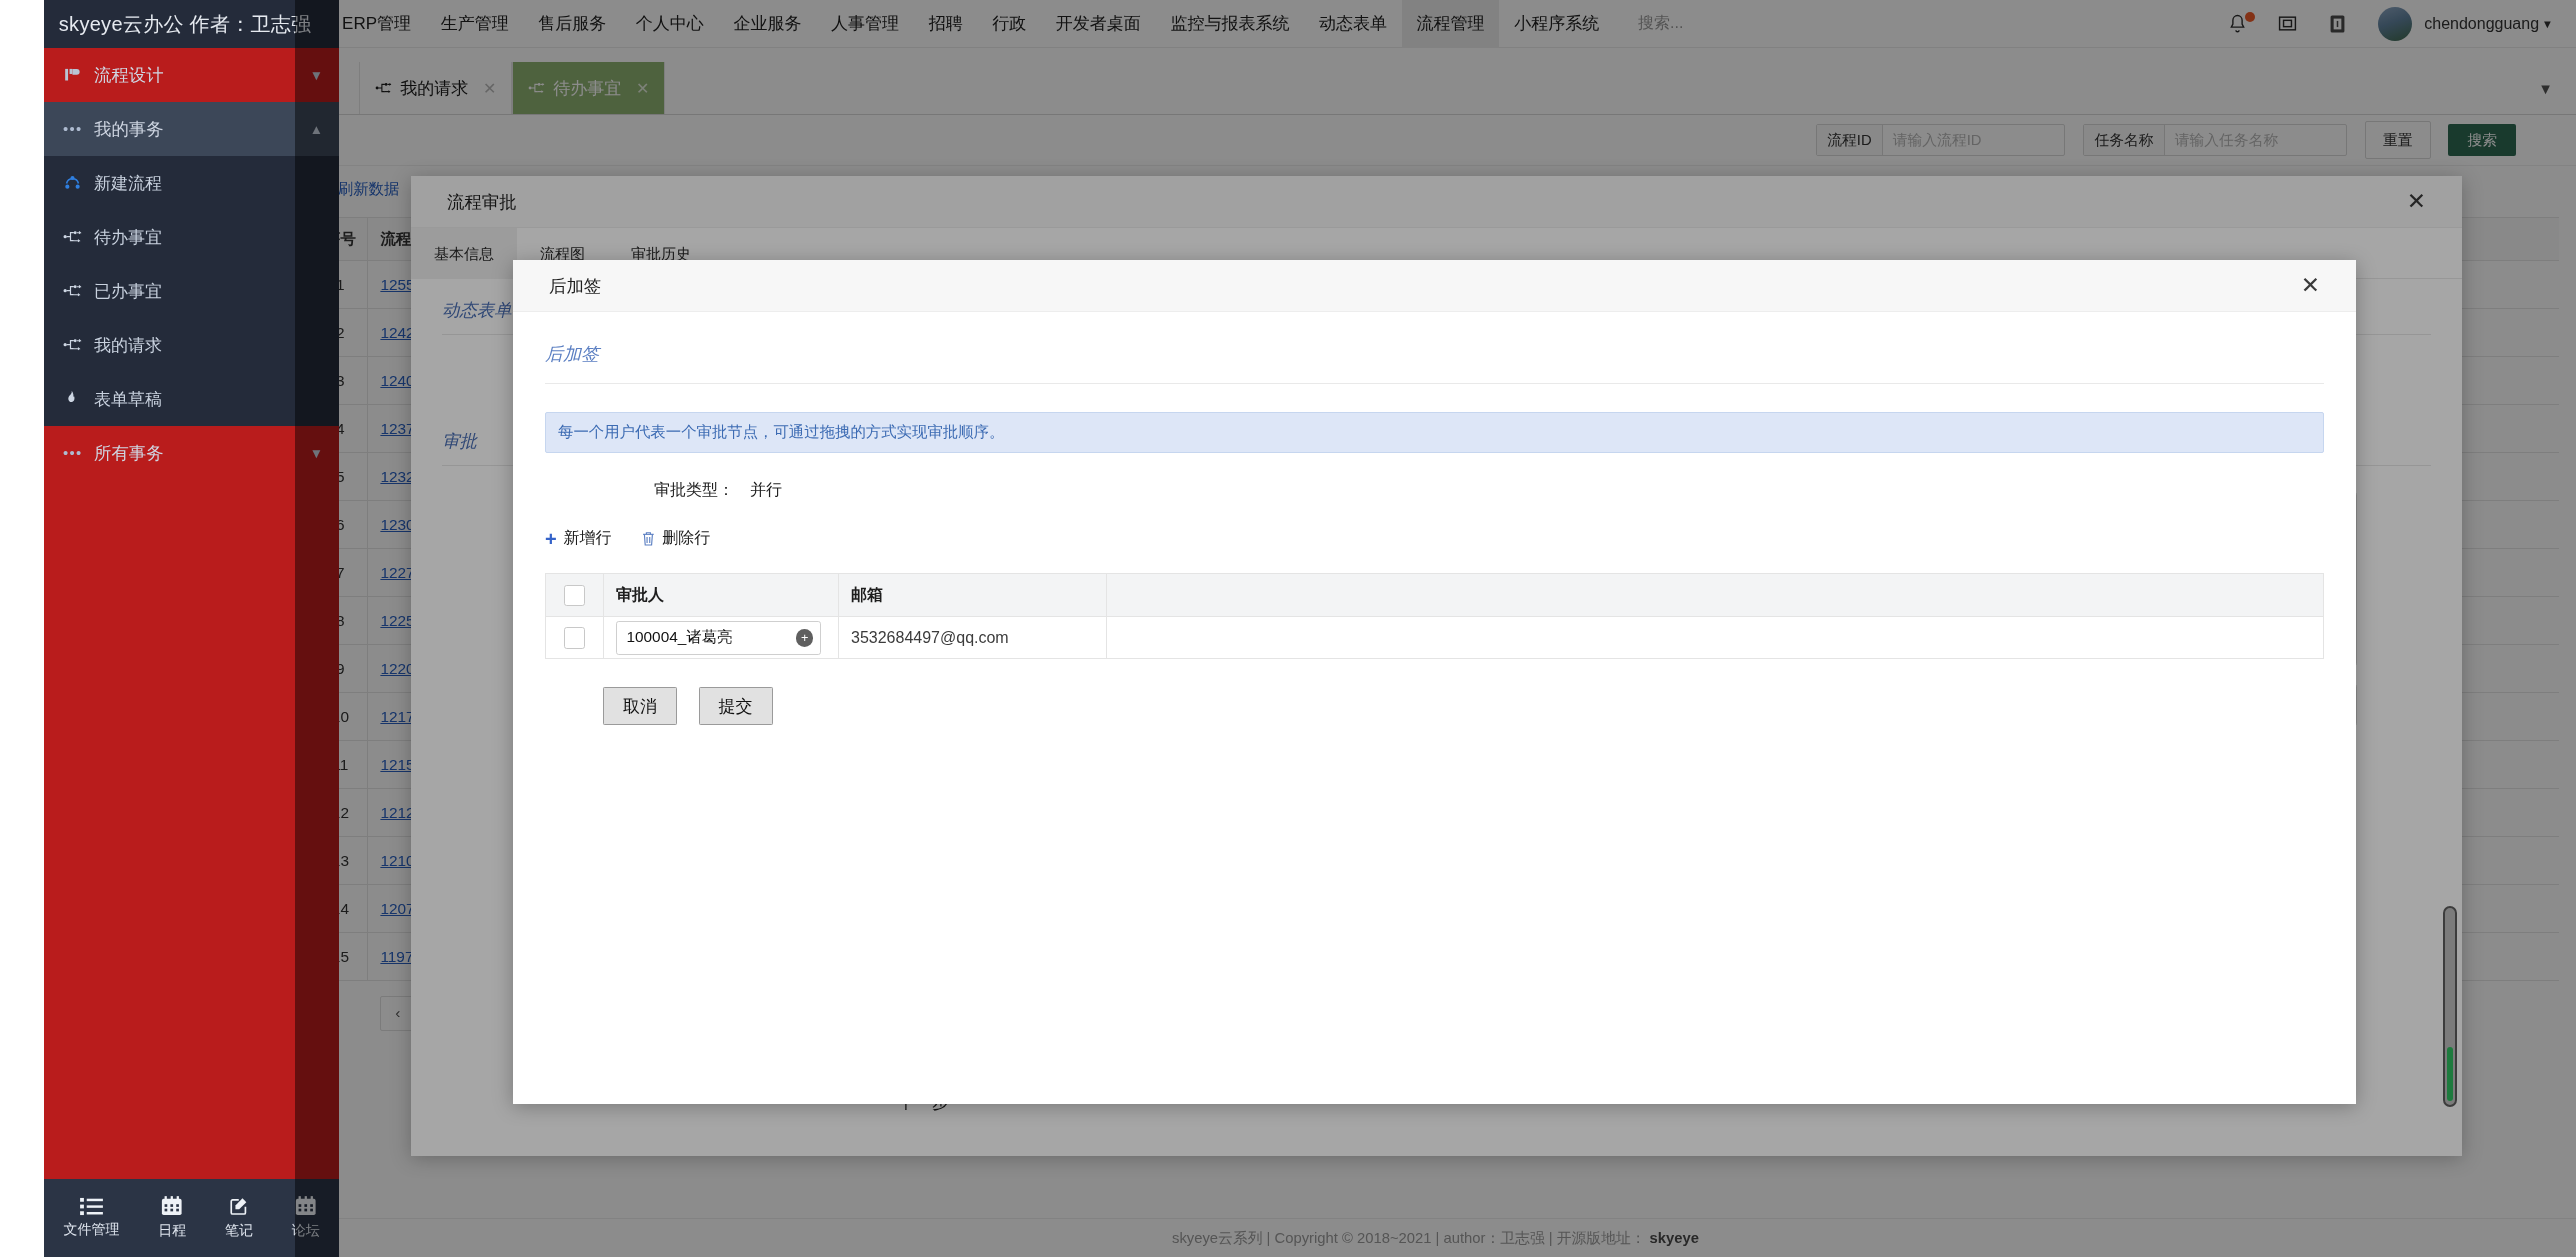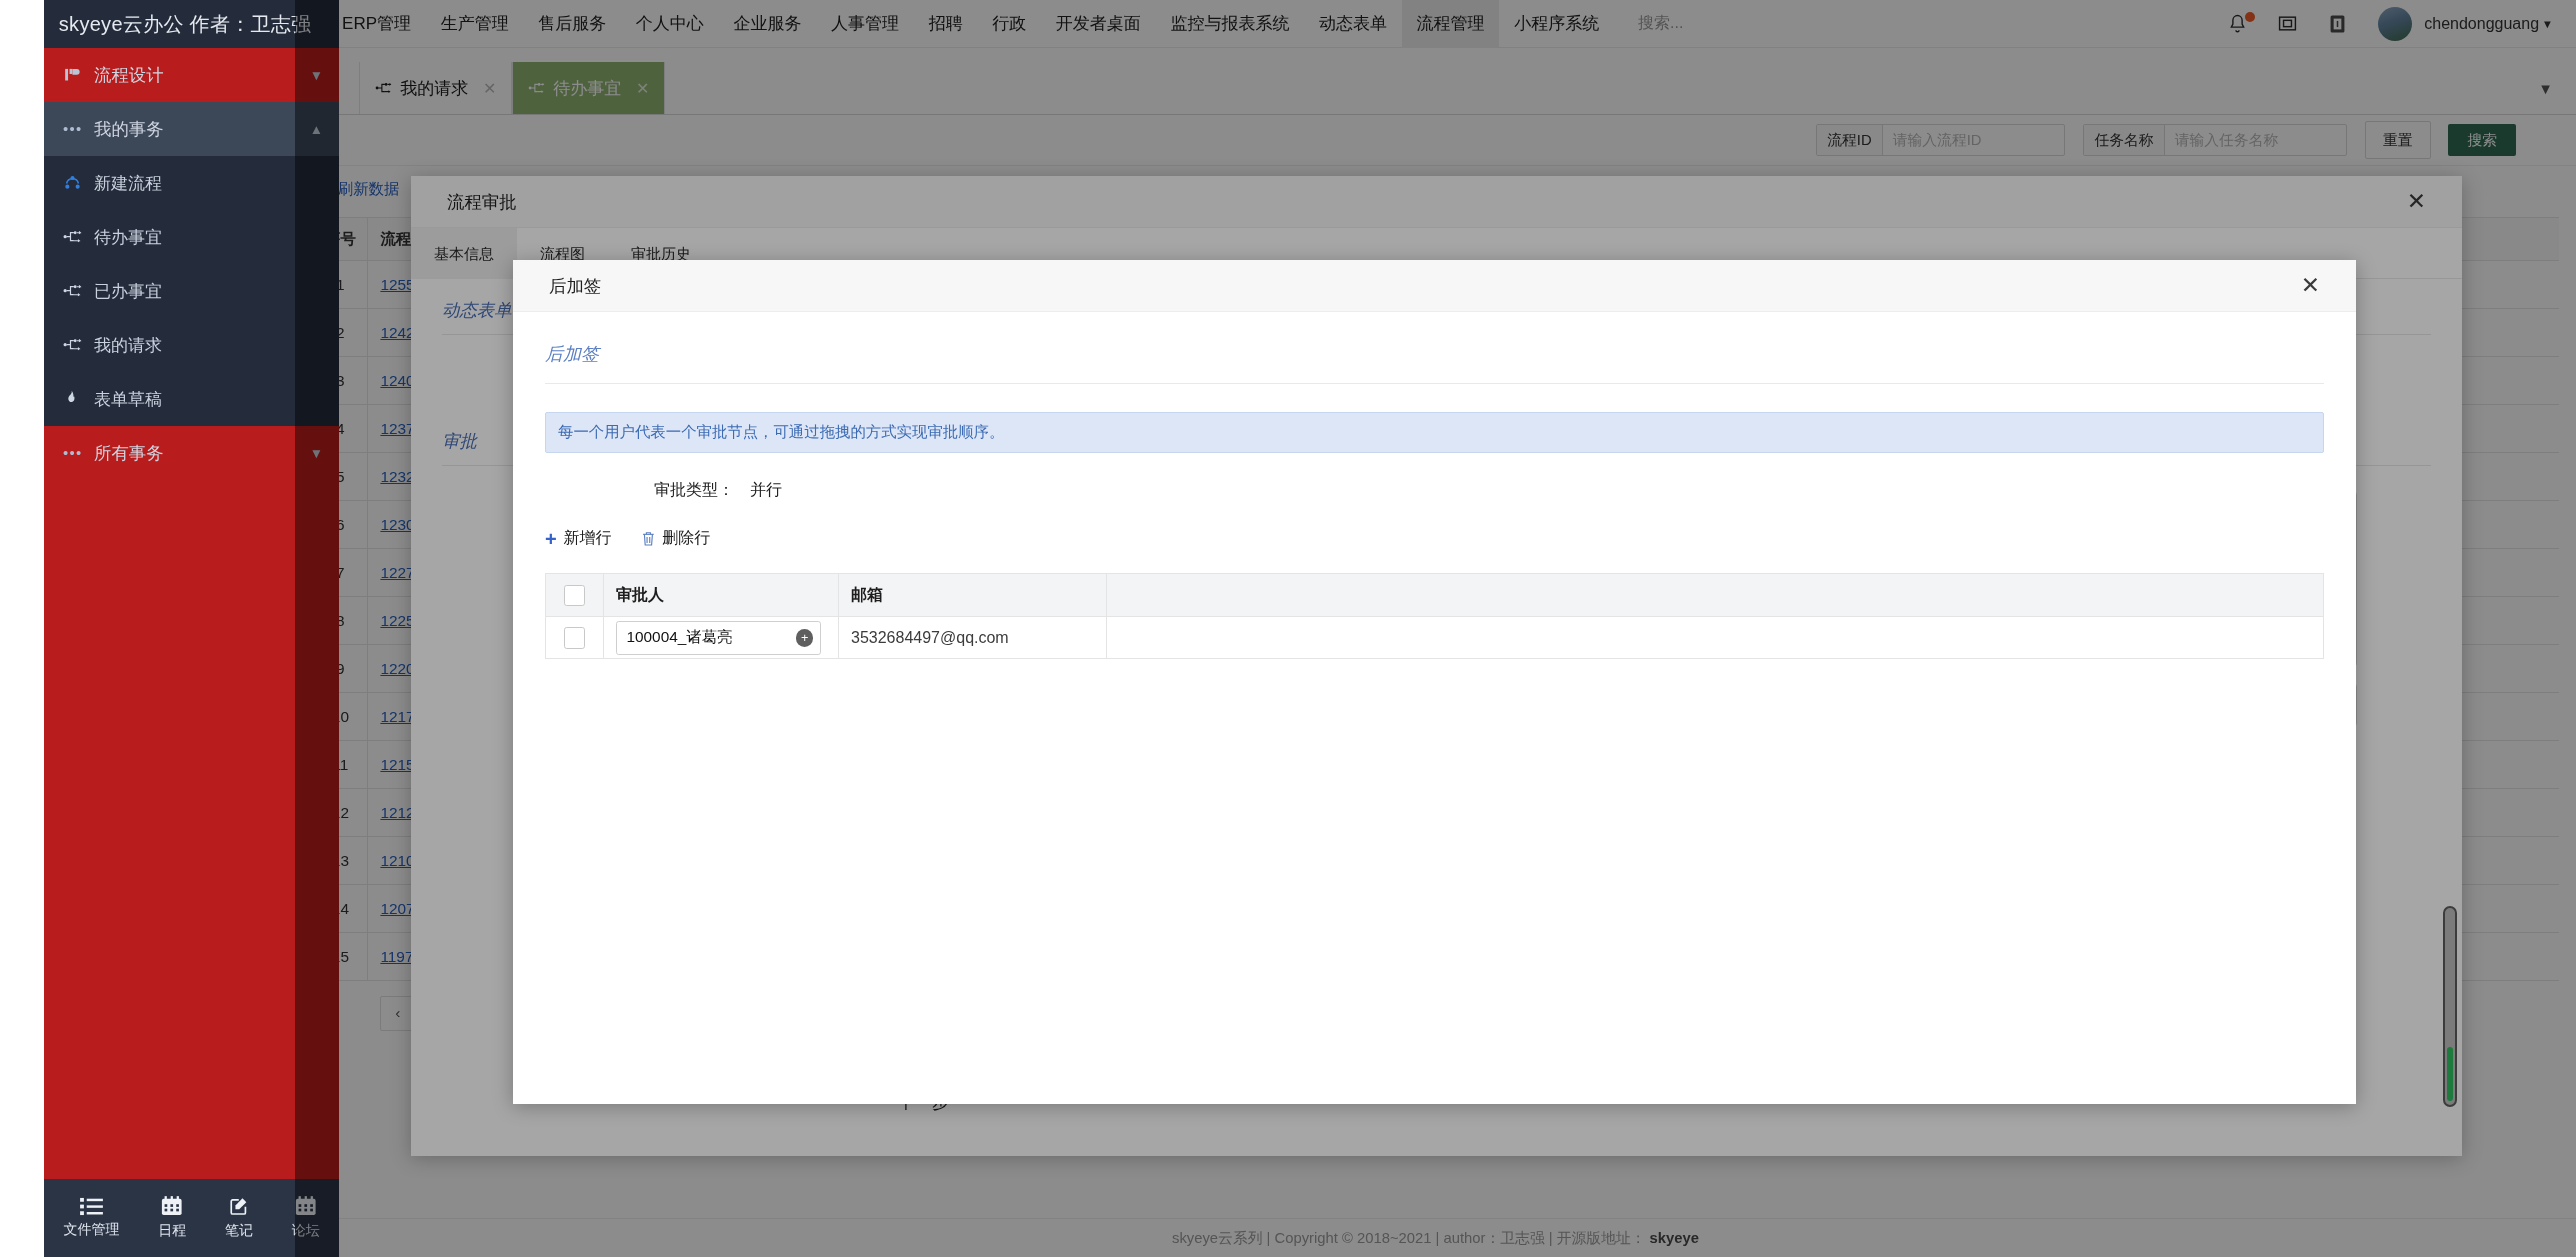--- a/index.html
+++ b/index.html
@@ -762,17 +762,21 @@
                   <span class="v">100004_诸葛亮</span>
                   <span class="sel-clear">+</span>
                 </span>
               </div>
               <div class="tc k2 email-txt">3532684497@qq.com</div>
               <div class="tc k3"></div>
             </div>
           </div>
       </div>
 
+      <div class="btn-row">
+        <div class="btn-std">取消</div>
+        <div class="btn-std">提交</div>
+      </div>
     </div>
   </div>
 
 </div>
 
 
 </body></html>

